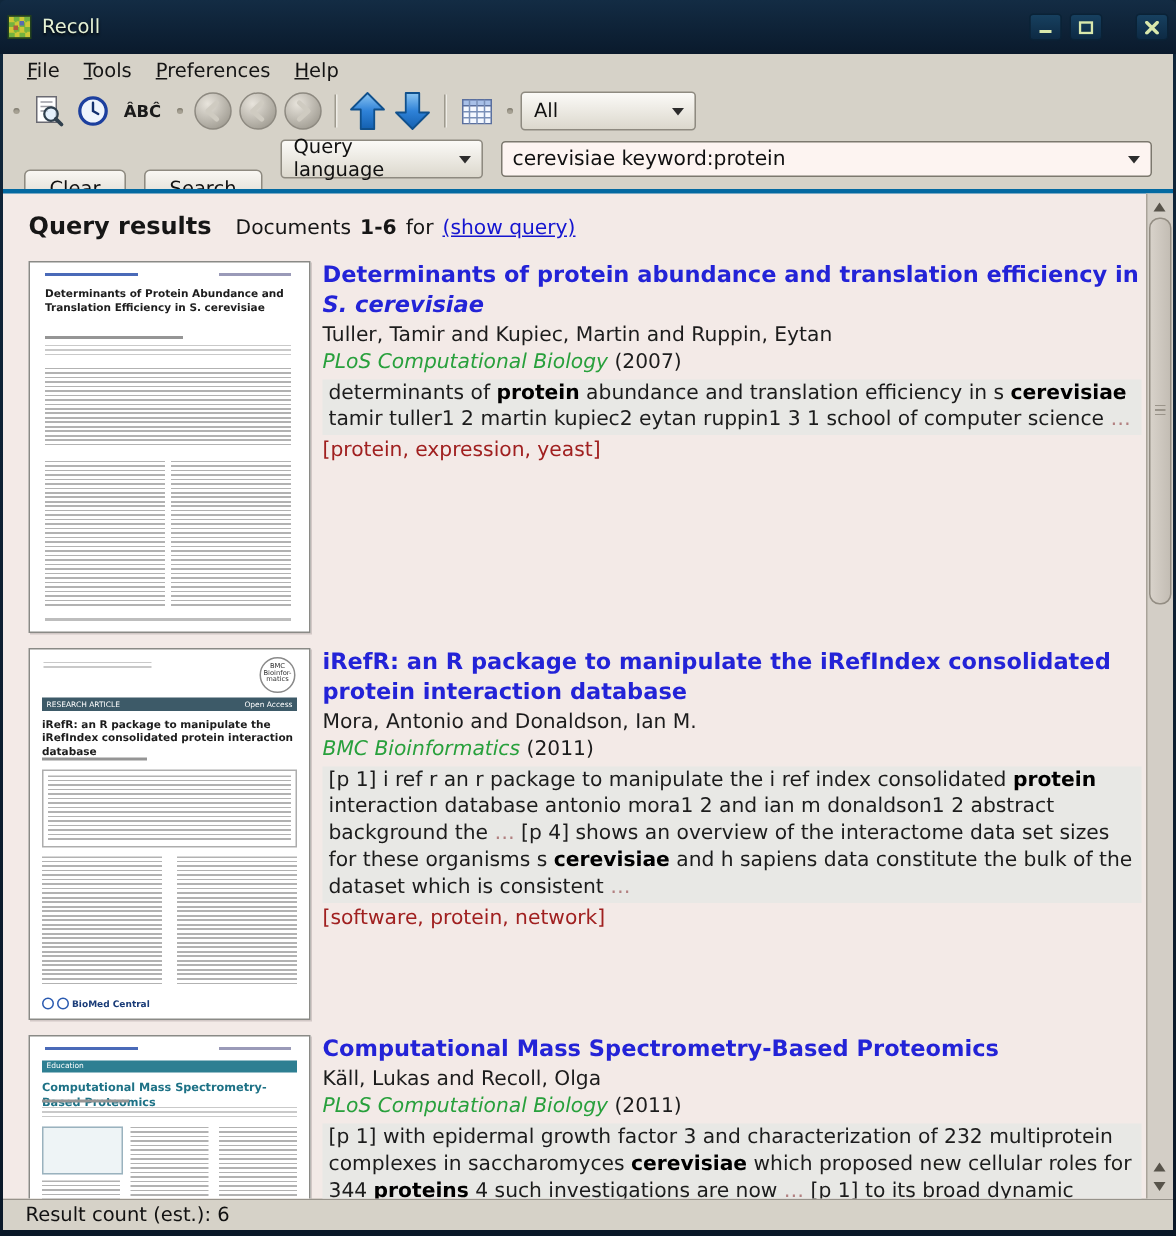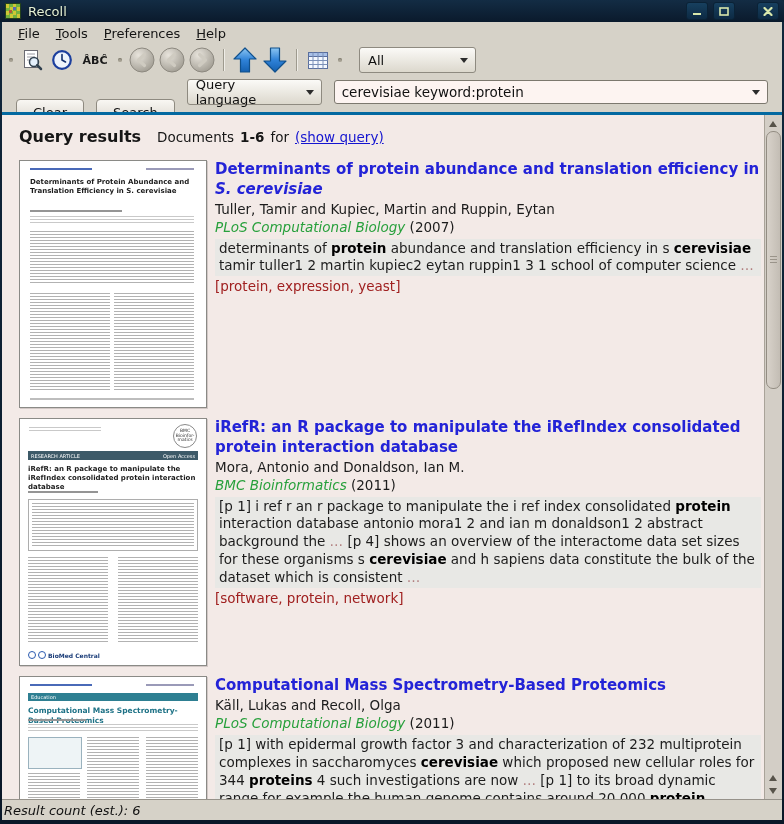--- a/index.html
+++ b/index.html
@@ -1,21 +1,21 @@
 <!DOCTYPE html>
 <html style="--chrome-bg: #d6d2c8; --results-bg: #f3eae7; --snippet-bg: #e8e8e5; --title-link: #2323d7; --link-blue: #1515d0; --journal-green: #28a03c; --keyword-red: #a02020;"><head>
 <meta charset="utf-8">
 <style>
   html,body{margin:0;padding:0;}
   body{width:784px;height:824px;overflow:hidden;background:#0b1726;
        font-family:"DejaVu Sans","Liberation Sans",sans-serif;}
   .window{width:784px;height:824px;display:flex;flex-direction:column;
           background:linear-gradient(#10273c,#0a1828);}
   
-  .titlebar{height:22px;flex:none;display:flex;align-items:center;padding:0 5px;
+  .titlebar{height:36px;flex:none;display:flex;align-items:center;padding:0 5px;
             background:linear-gradient(180deg,#132c44,#0a1a2c);border-radius:4px 4px 0 0;}
   .app-icon{width:14px;height:14px;border:1px solid #23411c;flex:none;position:relative;
             background:repeating-conic-gradient(#74b23f 0 25%,#cdc736 0 50%);background-size:7px 7px;}
   .app-icon::after{content:'';position:absolute;left:3px;top:6px;width:3px;height:3px;background:#b05a3a;}
   .app-icon::before{content:'';position:absolute;left:7px;top:3px;width:3px;height:3px;background:#5a6ab0;}
   .title-text{color:#e4f0d4;font-size:13px;margin-left:7px;text-shadow:0 1px 2px #000;}
   .win-btns{margin-left:auto;display:flex;align-items:center;gap:5px;}
   .wbtn{width:20px;height:16px;border-radius:3px;flex:none;
         background:linear-gradient(#17405f,#0d2a44);border:1px solid #0a2236;
         display:flex;align-items:center;justify-content:center;}
@@ -36,21 +36,21 @@
   .tbtn{height:28px;min-width:28px;display:flex;align-items:center;justify-content:center;
         border-radius:3px;margin:0 1px;}
   .tbtn.text{font-size:11px;font-weight:bold;color:#1a1a1a;letter-spacing:0;padding:0 3px;}
   .tsep{width:1px;height:22px;background:#9e9a8e;box-shadow:1px 0 0 #efede7;margin:0 6px;flex:none;}
   .tdot{width:4px;height:4px;border-radius:50%;background:#a7a294;box-shadow:inset 0 1px 1px #807c70;margin:0 5px;flex:none;}
   .combo{height:24px;display:flex;align-items:center;justify-content:space-between;gap:8px;
          background:linear-gradient(#fbfaf7,#dcd8cd);border:1px solid #8e8a80;border-radius:3px;
          padding:0 7px 0 8px;font-size:13px;color:#111;}
   .chev{width:0;height:0;border-left:4px solid transparent;border-right:4px solid transparent;
         border-top:5px solid #2c2c2c;flex:none;}
-  #filter-combo{width:100px;margin-left:12px;}
+  #filter-combo{width:100px;margin-left:0;}
   
   .searchrow{height:32px;flex:none;display:flex;align-items:center;padding:0 14px 4px 14px;gap:12px;}
   .pbtn{height:24px;padding:0 16px;background:linear-gradient(#f9f7f3,#d8d4ca);
         border:1px solid #8e8a80;border-radius:4px;font-size:13px;color:#111;
         display:flex;align-items:center;justify-content:center;margin-top:40px;}
   #ql-combo{width:118px;}
   .query-combo{flex:1;height:22px;background:#fdf4f1;border:1px solid #7c786e;border-radius:3px;
                display:flex;align-items:center;padding:0 7px 0 7px;gap:6px;}
   .query-combo input{flex:1;border:none;background:transparent;outline:none;padding:0;
                      font-family:inherit;font-size:13.5px;color:#101010;}
@@ -119,22 +119,22 @@
   .sarr{position:absolute;left:0;width:16px;height:13px;display:flex;align-items:center;justify-content:center;}
   .tri-up{width:0;height:0;border-left:4px solid transparent;border-right:4px solid transparent;
           border-bottom:6px solid #57534a;}
   .tri-dn{width:0;height:0;border-left:4px solid transparent;border-right:4px solid transparent;
           border-top:6px solid #57534a;}
   .sthumb{position:absolute;left:1px;top:16px;width:13px;height:256px;border-radius:7px;
           background:linear-gradient(90deg,#d8d2ca,#c3bdb4);border:1px solid #938d83;}
   .sthumb::after{content:'';position:absolute;left:3px;right:3px;top:50%;margin-top:-4px;height:8px;
           background:repeating-linear-gradient(#9a948a 0 1px,transparent 1px 3px);}
   
-  .statusbar{height:20px;flex:none;display:flex;align-items:center;padding:0 2px;font-size:13px;
-             color:#111;border-top:1px solid #96928a;background:var(--chrome-bg,#d6d2c8);font-style:italic;}
+  .statusbar{height:20px;flex:none;display:flex;align-items:center;padding:0 15px;font-size:13px;
+             color:#111;border-top:1px solid #96928a;background:var(--chrome-bg,#d6d2c8);}
 </style>
 </head>
 <body>
 
 <svg width="0" height="0" style="position:absolute">
   <defs>
     <linearGradient id="gblue" x1="0" y1="0" x2="0" y2="1">
       <stop offset="0" stop-color="#8cc6f2"></stop>
         <stop offset=".5" stop-color="#2f82d8"></stop>
         <stop offset="1" stop-color="#1460b0"></stop>

